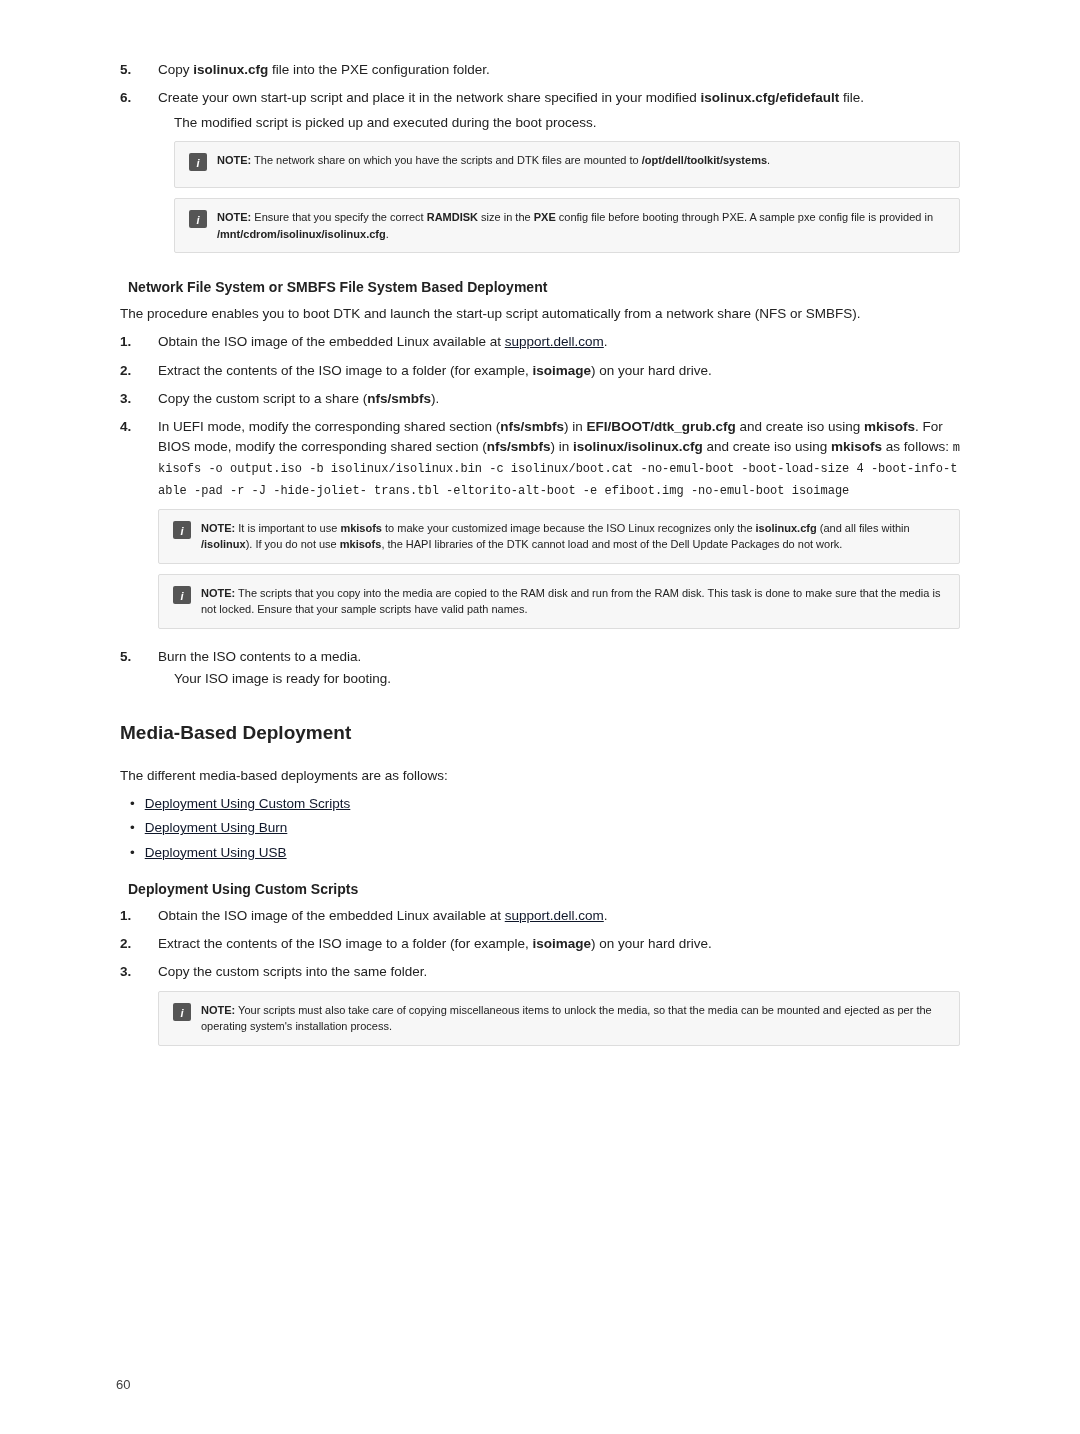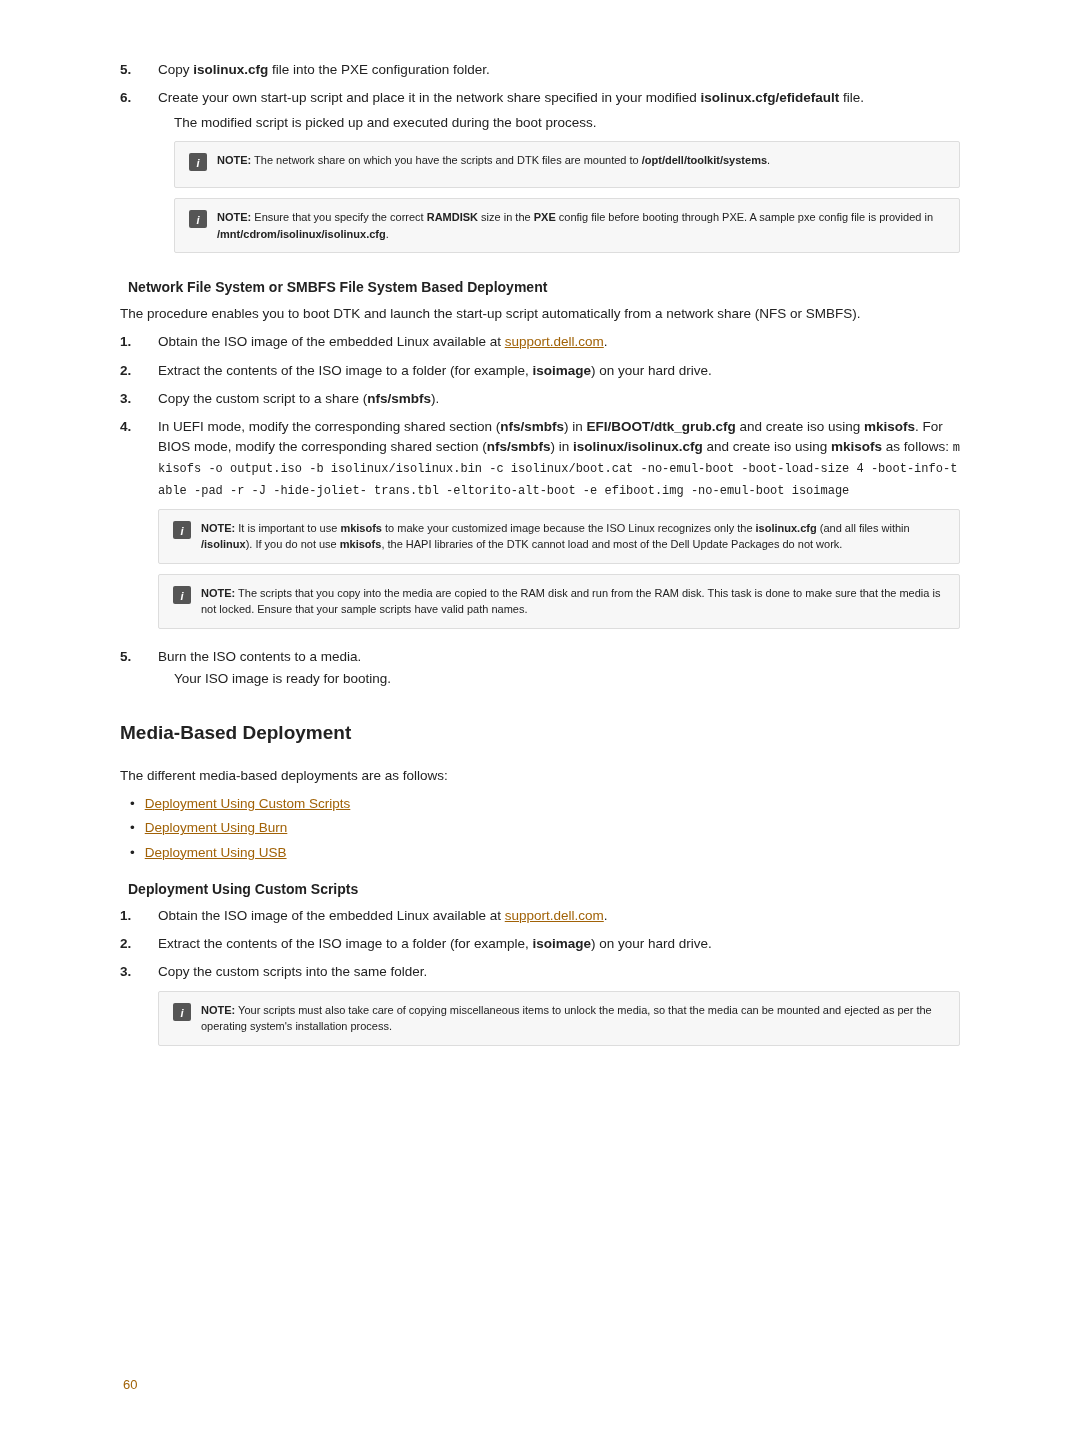--- a/index.html
+++ b/index.html
@@ -12,23 +12,23 @@
     }
     .page {
       width: 1080px;
       min-height: 1434px;
       padding: 60px 120px 80px 120px;
       position: relative;
     }
     .page-number {
       position: absolute;
       bottom: 40px;
-      left: 123px;
+      left: 116px;
       font-size: 13px;
-      color: #a16207;
+      color: #404040;
     }
     ol {
       margin-left: 0;
       padding-left: 0;
       list-style: none;
       counter-reset: ol-counter;
     }
     ol li {
       counter-increment: ol-counter;
       display: flex;
@@ -101,21 +101,21 @@
     }
     .code-block {
       font-family: 'Courier New', Courier, monospace;
       font-size: 12px;
       background: none;
       margin: 6px 0;
       line-height: 1.6;
       word-break: break-all;
     }
     a {
-      color: #a16207;
+      color: #0f172a;
     }
     .indent {
       margin-left: 16px;
     }
     p { margin-bottom: 8px; }
   </style>
 </head>
 <body>
 
 <div class="page">

